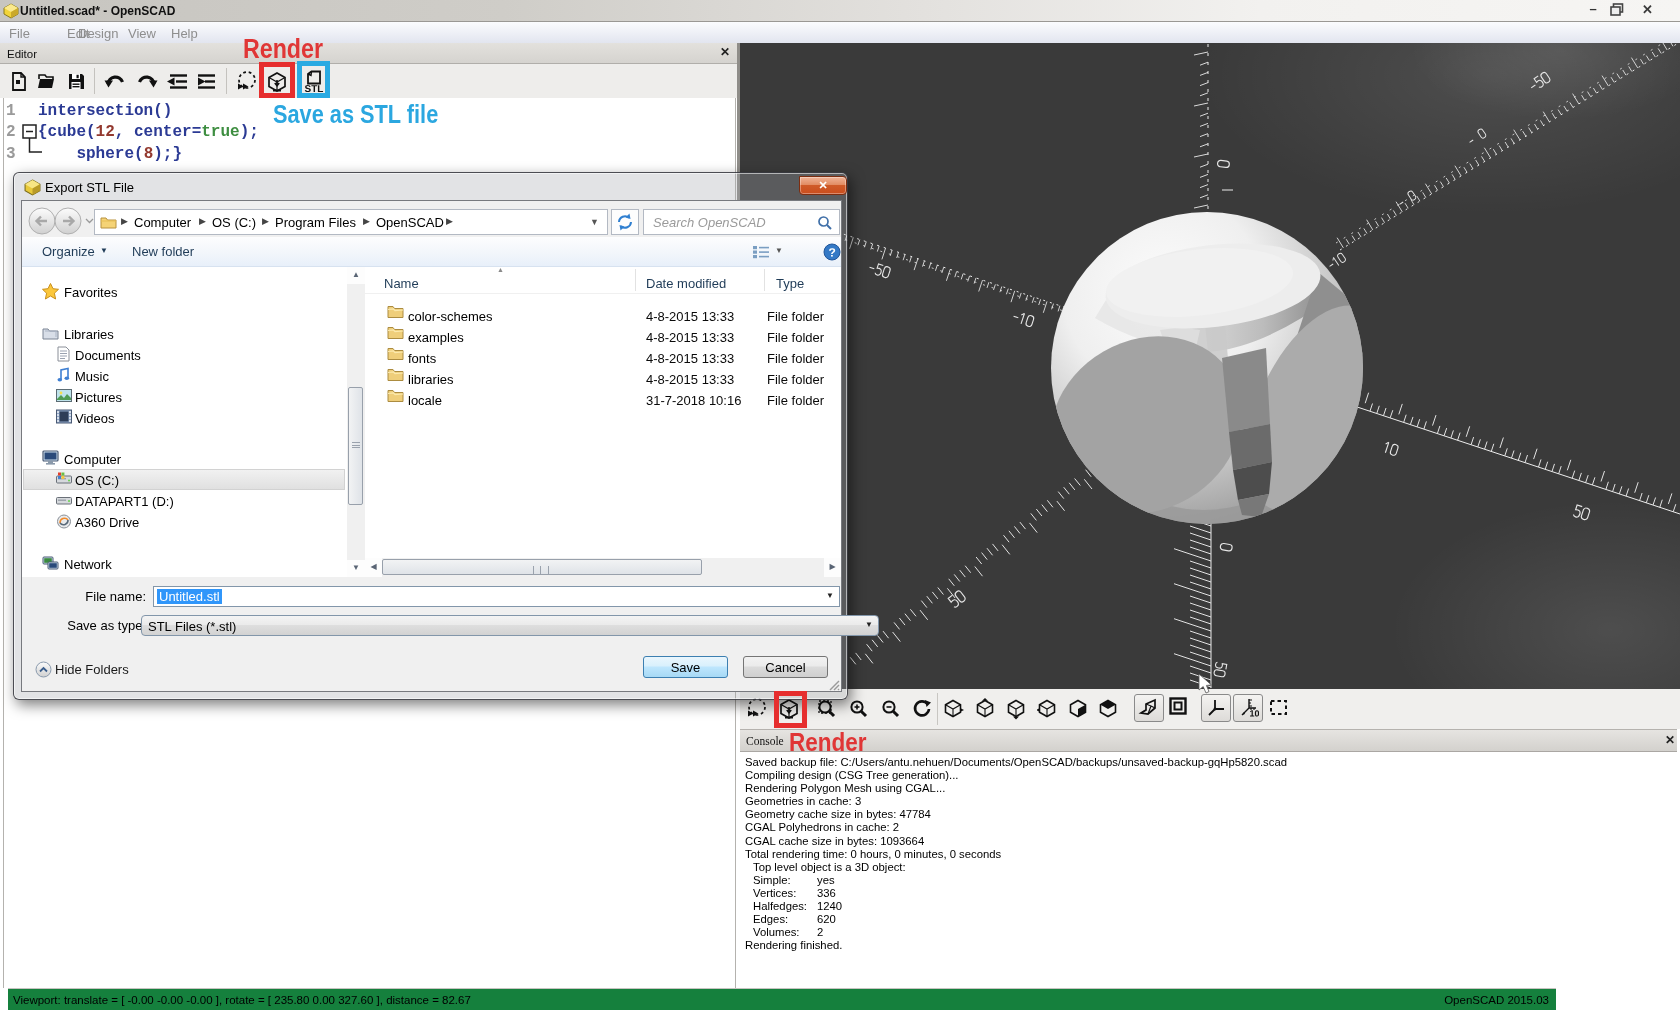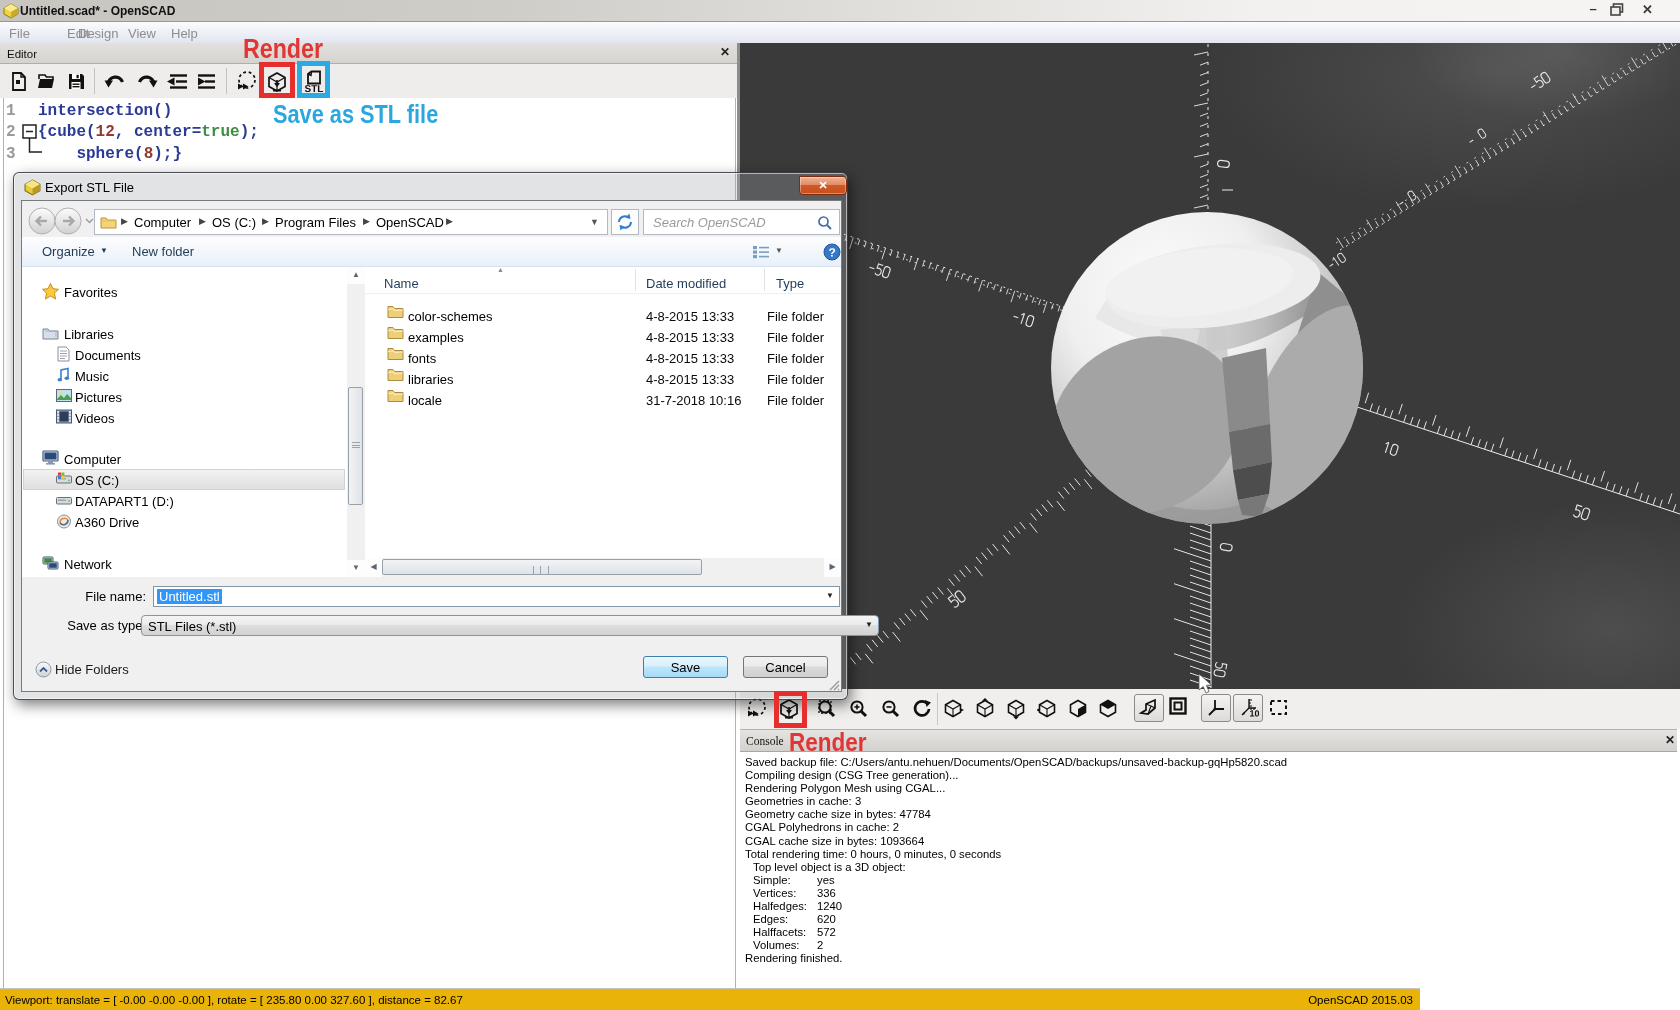--- a/index.html
+++ b/index.html
@@ -596,27 +596,26 @@
       <div style="padding-left:0px">Geometries in cache: 3</div>
       <div style="padding-left:0px">Geometry cache size in bytes: 47784</div>
       <div style="padding-left:0px">CGAL Polyhedrons in cache: 2</div>
       <div style="padding-left:0px">CGAL cache size in bytes: 1093664</div>
       <div style="padding-left:0px">Total rendering time: 0 hours, 0 minutes, 0 seconds</div>
       <div style="padding-left:8px">Top level object is a 3D object:</div>
       <div style="padding-left:8px"><span style="display:inline-block;width:64px">Simple:</span>yes</div>
       <div style="padding-left:8px"><span style="display:inline-block;width:64px">Vertices:</span>336</div>
       <div style="padding-left:8px"><span style="display:inline-block;width:64px">Halfedges:</span>1240</div>
       <div style="padding-left:8px"><span style="display:inline-block;width:64px">Edges:</span>620</div>
-      <div style="padding-left:8px"><span style="display:inline-block;width:64px">Halffacets:</span>572</div>
       <div style="padding-left:8px"><span style="display:inline-block;width:64px">Volumes:</span>2</div>
       <div style="padding-left:0px">Rendering finished.</div>
     </div>
 </div>
 
-<div class="abs" style="left:0;top:988px;width:1420px;height:22px;background:#eab308;border-top:1px solid #c6c4c0;">
+<div class="abs" style="left:8px;top:988px;width:1548px;height:22px;background:#15803d;border-top:1px solid #c6c4c0;">
  <span class="abs" style="left:5px;top:5px;font-size:11.5px;color:#000;">Viewport: translate = [ -0.00 -0.00 -0.00 ], rotate = [ 235.80 0.00 327.60 ], distance = 82.67</span>
  <span class="abs" style="right:7px;top:5px;font-size:11.5px;color:#000;">OpenSCAD 2015.03</span>
 </div>
 
 <div class="abs" style="left:13px;top:172px;width:835px;height:528px;
  background:rgba(161,164,171,0.31);border-radius:6px;
  border:1px solid rgba(50,52,58,0.85);
  box-shadow:3px 5px 14px rgba(0,0,0,0.5), inset 0 0 0 1px rgba(255,255,255,0.55);">
 
  <svg class="abs" style="left:10px;top:6px" width="17" height="17" viewBox="0 0 16 16">

